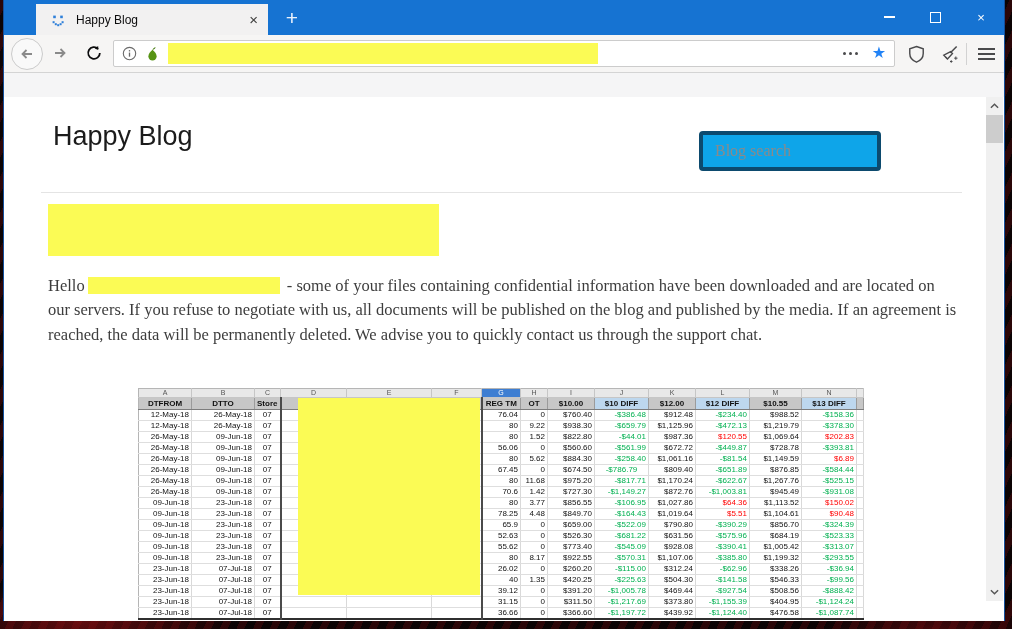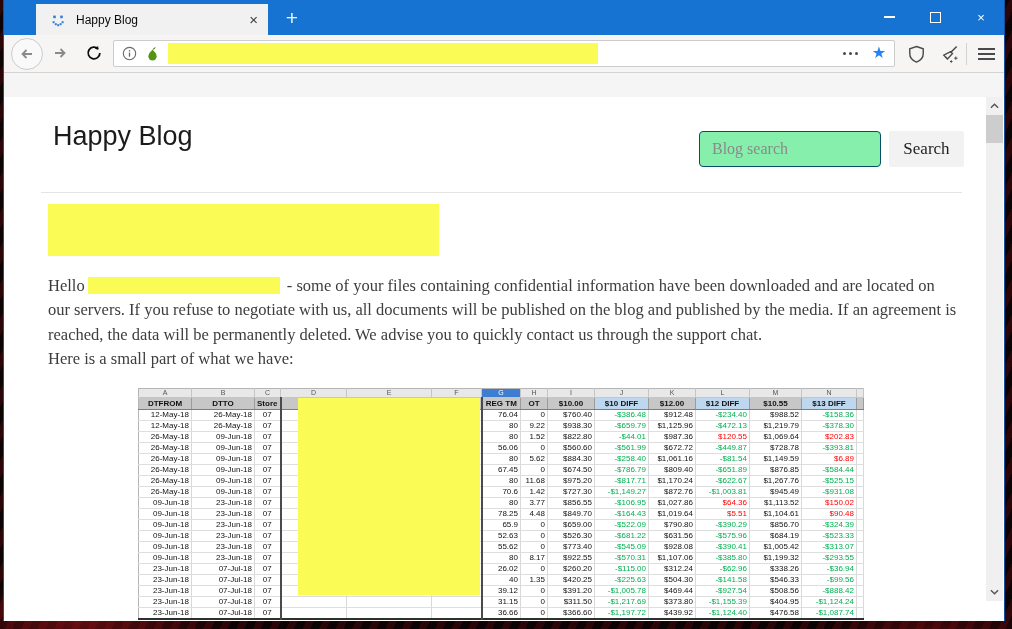--- a/index.html
+++ b/index.html
@@ -46,22 +46,22 @@
   
   .bmstrip{position:absolute;left:0;top:73px;width:100%;height:24px;background:#f5f5f6}
   .viewport{position:absolute;left:0;top:97px;width:100%;height:524px;background:#fff}
   
   .scrollbar{position:absolute;left:982px;top:0;width:17px;height:504px;background:#f0f0f0}
   .sb-arrow{position:absolute;left:0;width:17px;height:16px;display:flex;align-items:center;justify-content:center}
   .sb-up{top:1px}.sb-down{bottom:1px}
   .sb-thumb{position:absolute;left:0;top:18px;width:17px;height:28px;background:#cdcdcd}
   
   .pagetitle{position:absolute;left:49px;top:24px;margin:0;font-size:27px;font-weight:400;color:#1b1b1b;font-family:"Liberation Sans",sans-serif}
-  .searchbox{position:absolute;left:695px;top:34px;width:182px;height:36px;border:1px solid #0c4a6e;border-radius:4px;box-sizing:border-box;
-             padding:16px 12px;font:16px "Liberation Serif",serif;color:#333;background:#86efac}
+  .searchbox{position:absolute;left:695px;top:34px;width:182px;height:36px;border:4px solid #0c4a6e;border-radius:4px;box-sizing:border-box;
+             padding:16px 12px;font:16px "Liberation Serif",serif;color:#333;background:#0ea5e9}
   .searchbox::placeholder{color:#8a8a8a}
   .searchbtn{position:absolute;left:885px;top:34px;width:75px;height:36px;background:#f2f2f2;border:none;border-radius:2px;
              font:17px "Liberation Serif",serif;color:#1f1f1f}
   .rule{position:absolute;left:37px;top:95px;width:921px;height:1px;background:#e4e4e4}
   .redact-block{position:absolute;left:44px;top:107px;width:391px;height:52px;background:var(--yellow)}
   .post{position:absolute;left:44px;top:160px;width:912px;font:16.5px/24.6px "Liberation Serif",serif;color:#3d3d3d}
   .inline-redact{display:inline-block;width:192px;height:17px;background:var(--yellow);vertical-align:-3px;margin:0 3px}
   .teaser{position:absolute;left:44px;top:252px;font:16.5px "Liberation Serif",serif;color:#3d3d3d}
   
   .sheetwrap{position:absolute;left:134px;top:291px;width:727px}
@@ -173,28 +173,26 @@
         <i></i>
       </div>
   </div>
 
   <div class="bmstrip"></div>
 
   <div class="viewport">
 
     <h1 class="pagetitle">Happy Blog</h1>
     <input class="searchbox" placeholder="Blog search" style="">
-    <button class="searchbtn">Search</button>
     <div class="rule"></div>
 
     <div class="redact-block"></div>
 
     <p class="post"><span>Hello</span><span class="inline-redact"></span><span> - some of your files containing confidential information have been downloaded and are located on our servers. If you refuse to negotiate with us, all documents will be published on the blog and published by the media. If an agreement is reached, the data will be permanently deleted. We advise you to quickly contact us through the support chat.</span></p>
 
-    <div class="teaser">Here is a small part of what we have:</div>
 
     <div class="sheetwrap">
       <table class="sheet" id="sheet-table">
           <colgroup>
             <col style="width: 53px;">
             <col style="width: 63px;">
             <col style="width: 26px;">
             <col style="width: 66px;">
             <col style="width: 85px;">
             <col style="width: 50px;">
@@ -331,21 +329,21 @@
             <tr>
               <td class="r">26-May-18</td>
               <td class="r">09-Jun-18</td>
               <td class="c">07</td>
               <td class="dL"></td>
               <td></td>
               <td></td>
               <td class="r dL">67.45</td>
               <td class="r">0</td>
               <td class="r">$674.50</td>
-              <td class="r" style="color: rgb(0, 176, 80);">-$786.79</td>
+              <td class="r" style="color: rgb(0, 176, 80); text-align: center;">-$786.79</td>
               <td class="r">$809.40</td>
               <td class="r" style="color: rgb(0, 176, 80);">-$651.89</td>
               <td class="r">$876.85</td>
               <td class="r" style="color: rgb(0, 176, 80);">-$584.44</td>
               <td></td>
             </tr>
             <tr>
               <td class="r">26-May-18</td>
               <td class="r">09-Jun-18</td>
               <td class="c">07</td>

